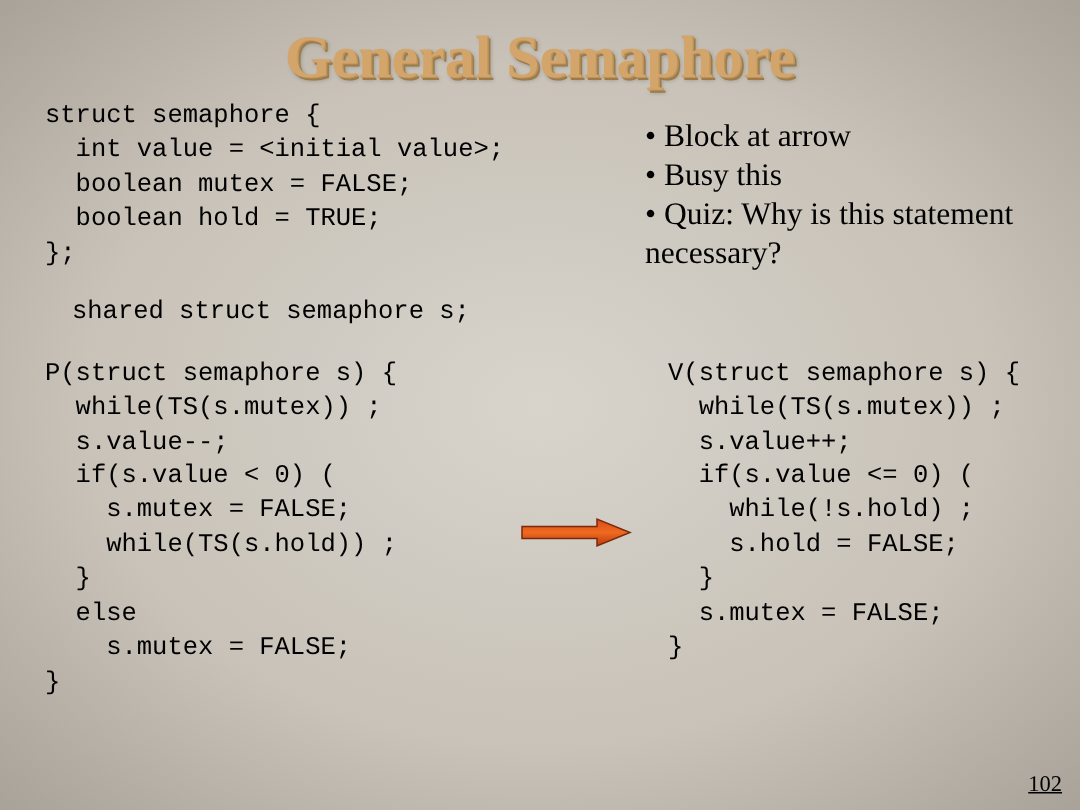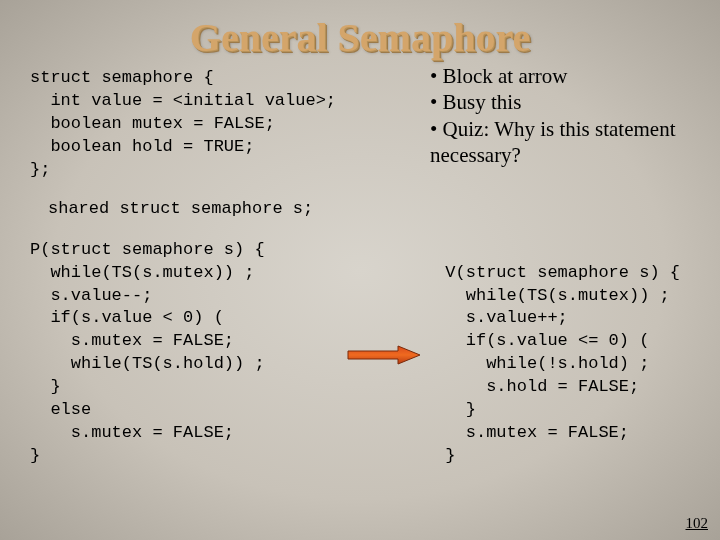--- a/index.html
+++ b/index.html
@@ -22,20 +22,21 @@
     padding-bottom: 6px;
     font-family: Liberation Serif, serif;
   }
   .content {
     padding: 0 30px;
   }
   .top-row {
     display: flex;
     justify-content: space-between;
     margin-bottom: 16px;
+    align-items: flex-end;
   }
   .code-left {
     font-family: "Courier New", monospace;
     font-size: 17px;
     line-height: 1.35;
     white-space: pre;
   }
   .bullets {
     font-family: "Times New Roman", serif;
     font-size: 21px;
@@ -47,21 +48,20 @@
     font-family: "Courier New", monospace;
     font-size: 17px;
     line-height: 1.35;
     margin-bottom: 18px;
     margin-left: 18px;
   }
   .bottom-row {
     display: flex;
     justify-content: space-between;
     position: relative;
-    align-items: flex-end;
   }
   .code-block {
     font-family: "Courier New", monospace;
     font-size: 17px;
     line-height: 1.35;
     white-space: pre;
   }
   .page-num {
     position: absolute;
     bottom: 8px;

